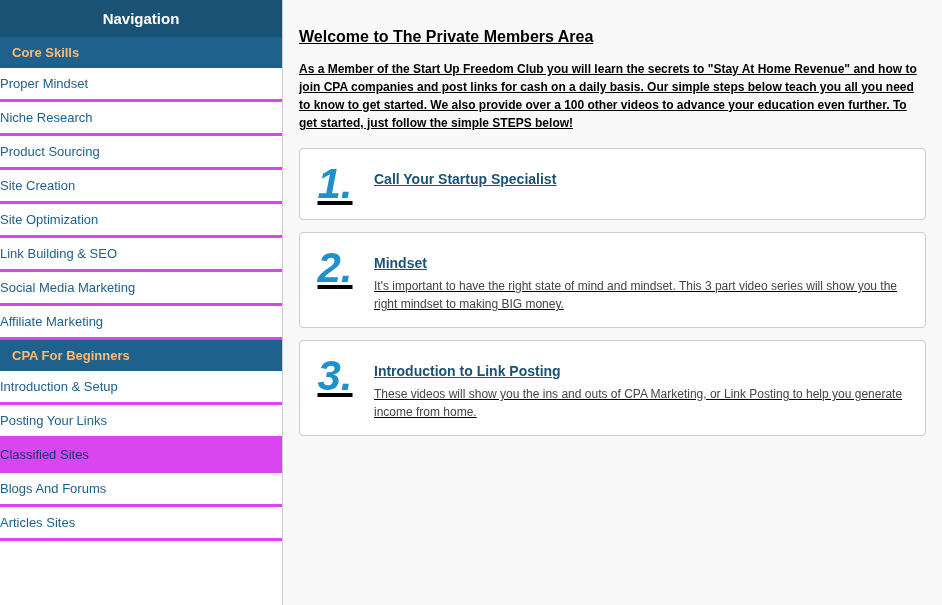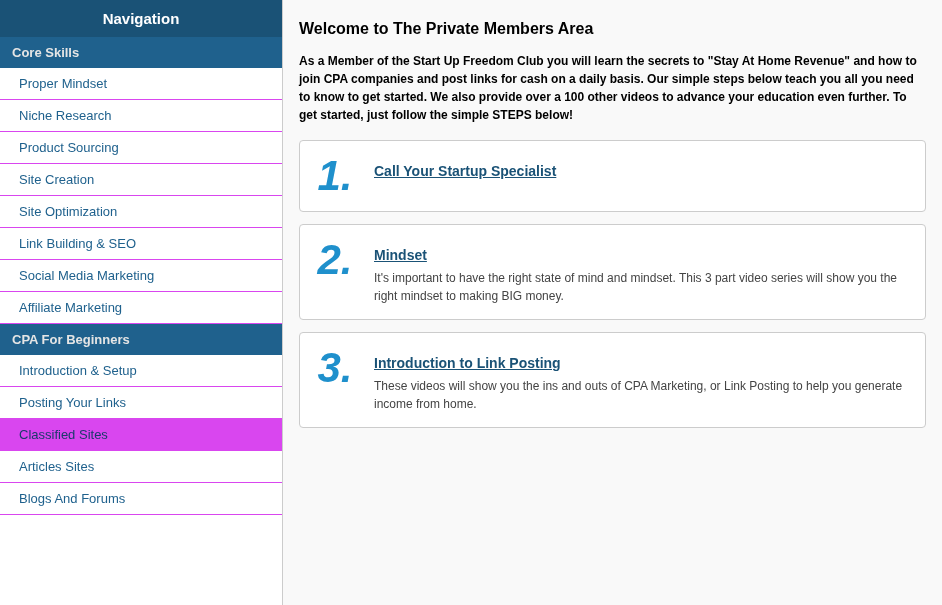--- a/index.html
+++ b/index.html
@@ -24,46 +24,47 @@
       background: #1a5276;
       color: #fff;
       font-weight: bold;
       font-size: 15px;
       text-align: center;
       padding: 10px 0;
     }
 
     .sidebar-section-header {
       background: #1f618d;
-      color: #e5e5e5;
+      color: #fdba74;
       font-weight: bold;
       font-size: 13px;
       padding: 8px 12px;
     }
 
     .sidebar-item {
-      padding: 8px 19px;
+      padding: 8px 0;
       color: #1f618d;
       cursor: pointer;
-      border-bottom: 1px solid #d946ef;
+      border-bottom: 3px solid #d946ef;
       background: #fff;
       font-size: 13px;
     }
 
     .sidebar-item.active {
       background: #d946ef;
       color: #1a3a6b;
     }
 
     
     .main-content {
       flex: 1;
-      padding: 20px 16px;
+      padding: 28px 16px;
       background: #f9f9f9;
       overflow-y: auto;
+      text-decoration: underline;
     }
 
     .page-title {
       font-size: 16px;
       font-weight: bold;
       color: #000;
       margin-bottom: 10px;
       padding-bottom: 4px;
     }
 
@@ -129,22 +130,22 @@
   <div class="sidebar-item">Site Creation</div>
   <div class="sidebar-item">Site Optimization</div>
   <div class="sidebar-item">Link Building &amp; SEO</div>
   <div class="sidebar-item">Social Media Marketing</div>
   <div class="sidebar-item">Affiliate Marketing</div>
 
   <div class="sidebar-section-header">CPA For Beginners</div>
   <div class="sidebar-item">Introduction &amp; Setup</div>
   <div class="sidebar-item">Posting Your Links</div>
   <div class="sidebar-item active">Classified Sites</div>
+  <div class="sidebar-item">Blogs And Forums</div>
   <div class="sidebar-item">Articles Sites</div>
-  <div class="sidebar-item">Blogs And Forums</div>
 </div>
 
 <div class="main-content">
   <div class="page-title">Welcome to The Private Members Area</div>
   <p class="intro-text">As a Member of the Start Up Freedom Club you will learn the secrets to "Stay At Home Revenue" and how to join CPA companies and post links for cash on a daily basis. Our simple steps below teach you all you need to know to get started. We also provide over a 100 other videos to advance your education even further. To get started, just follow the simple STEPS below!</p>
 
   <div class="step-card">
     <div class="step-number">1.</div>
     <div class="step-content">
       <div class="step-title">Call Your Startup Specialist</div>

